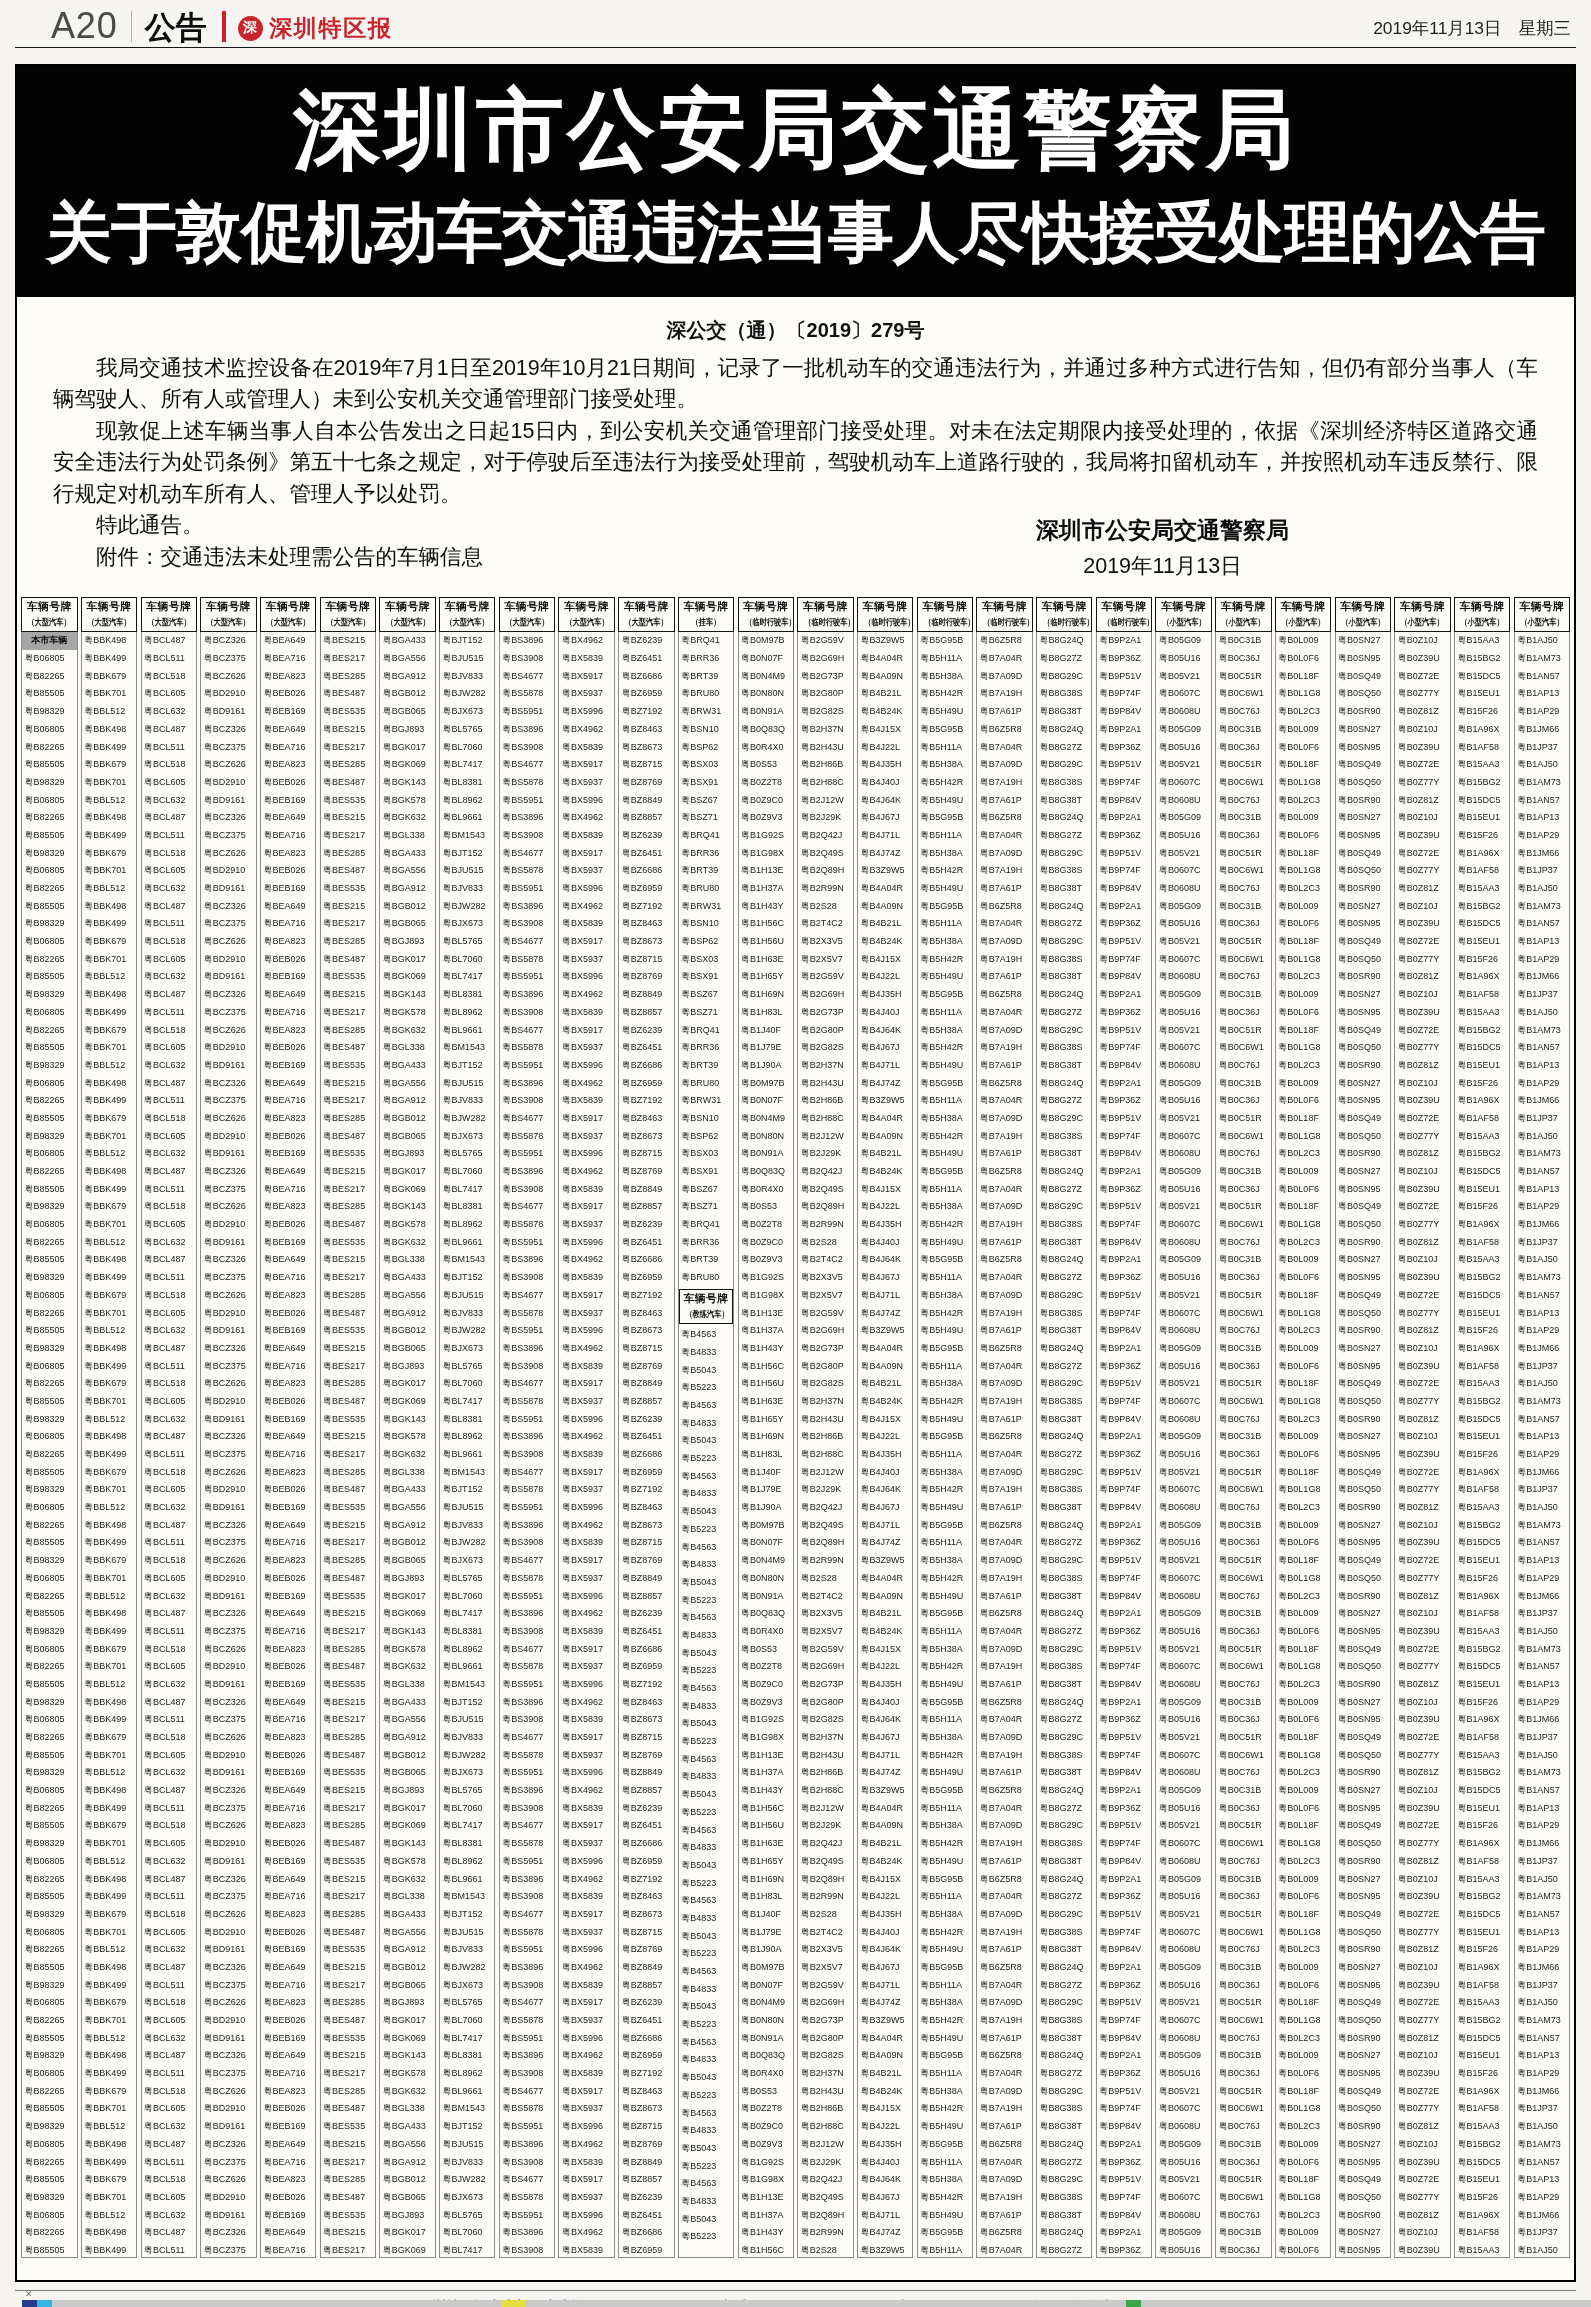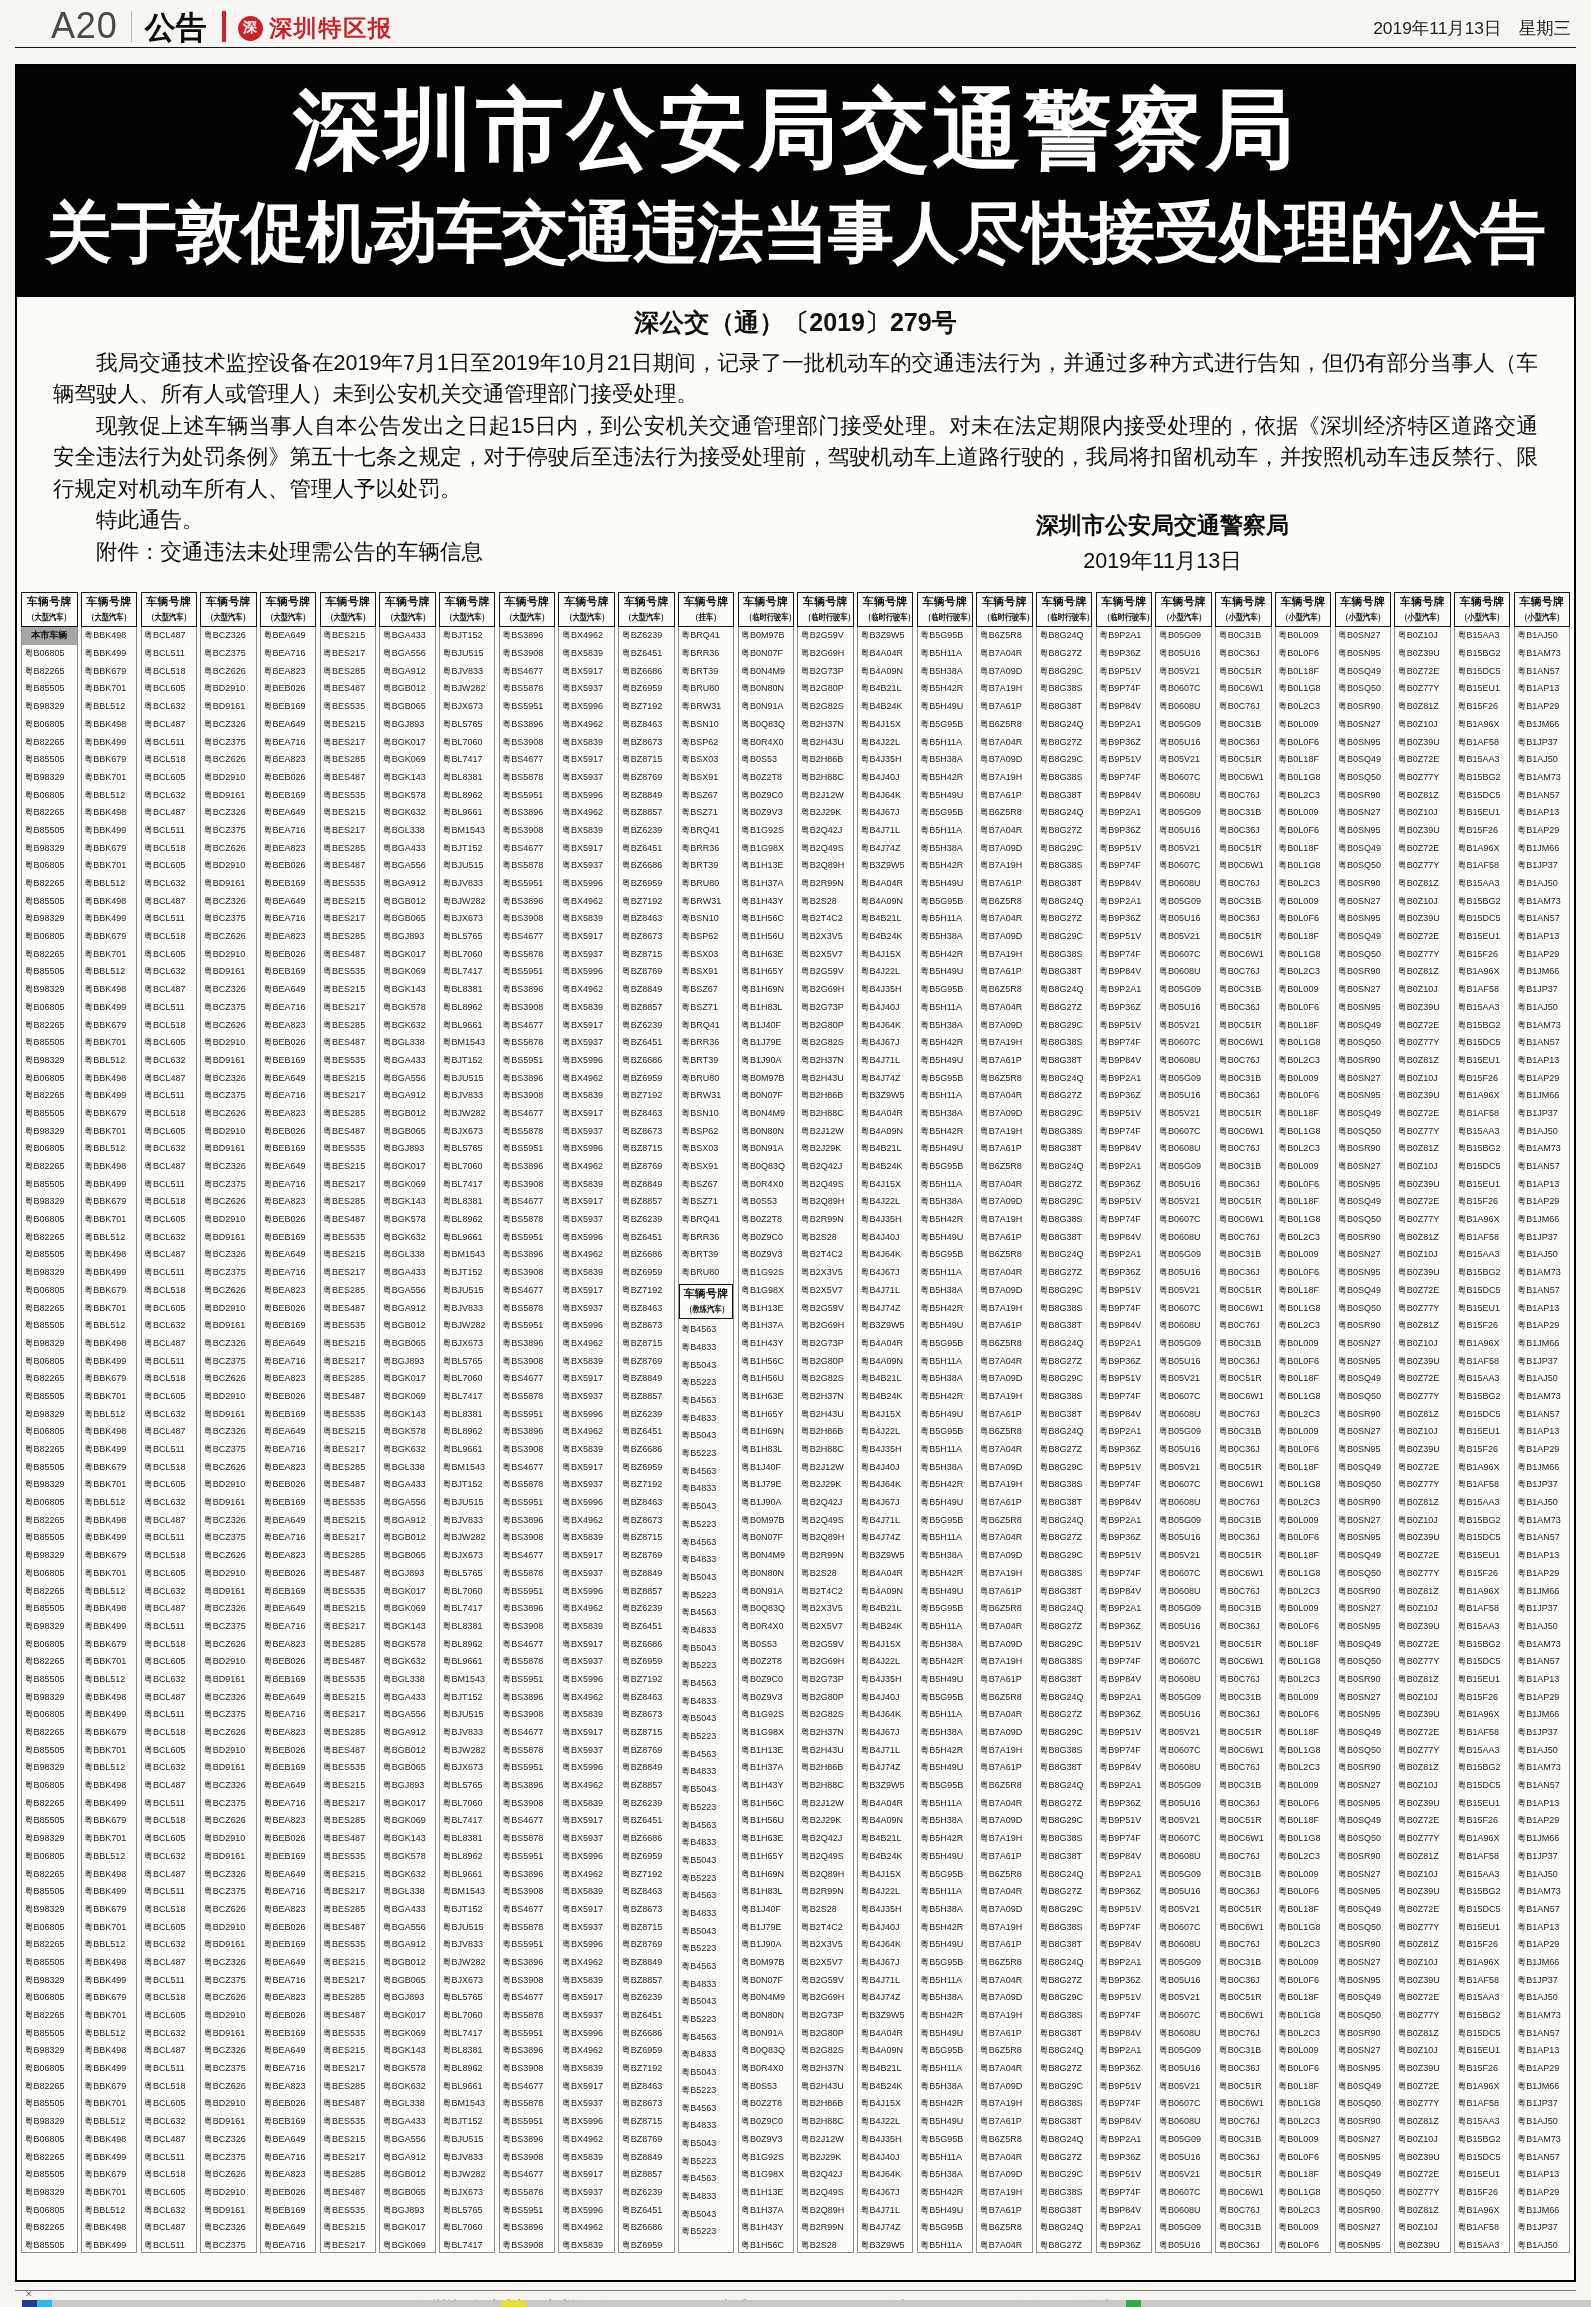--- a/index.html
+++ b/index.html
@@ -24,21 +24,21 @@
   .frame { margin:1.7px 15px 0; border:2.5px solid #000; height:2218px;
     background:#fdfcf9; position:relative; overflow:hidden; }
 
   .banner { background:#030303; color:#fff; text-align:center;
     padding:13.3px 0 15px; }
   .banner-l1 { font-family:"Liberation Serif", serif; font-weight:bold;
     font-size:88px; line-height:104px; letter-spacing:3.3px; }
   .banner-l2 { font-family:"Liberation Serif", serif; font-weight:bold;
     font-size:66px; line-height:99px; letter-spacing:-0.8px; white-space:nowrap; }
 
-  .doc-no { text-align:center; font-size:25px; font-weight:bold; margin-top:9px; }
+  .doc-no { text-align:center; font-size:20px; font-weight:bold; margin-top:20px; }
 
   .bodytext { padding:8.3px 36px 0; font-size:21.5px; line-height:31.5px;
     text-align:justify; color:#0d0d0d; }
   .para { text-indent:2em; }
   .closing-zone { position:relative; height:80px; margin-top:0; }
   .closing-left { position:absolute; left:0; top:0; }
   .closing-left div { text-indent:2em; }
   .signature-block { position:absolute; right:249px; top:5px; text-align:center; }
   .signature-name { font-size:23px; font-weight:bold; }
   .signature-date { font-size:21.5px; margin-top:4px; }

